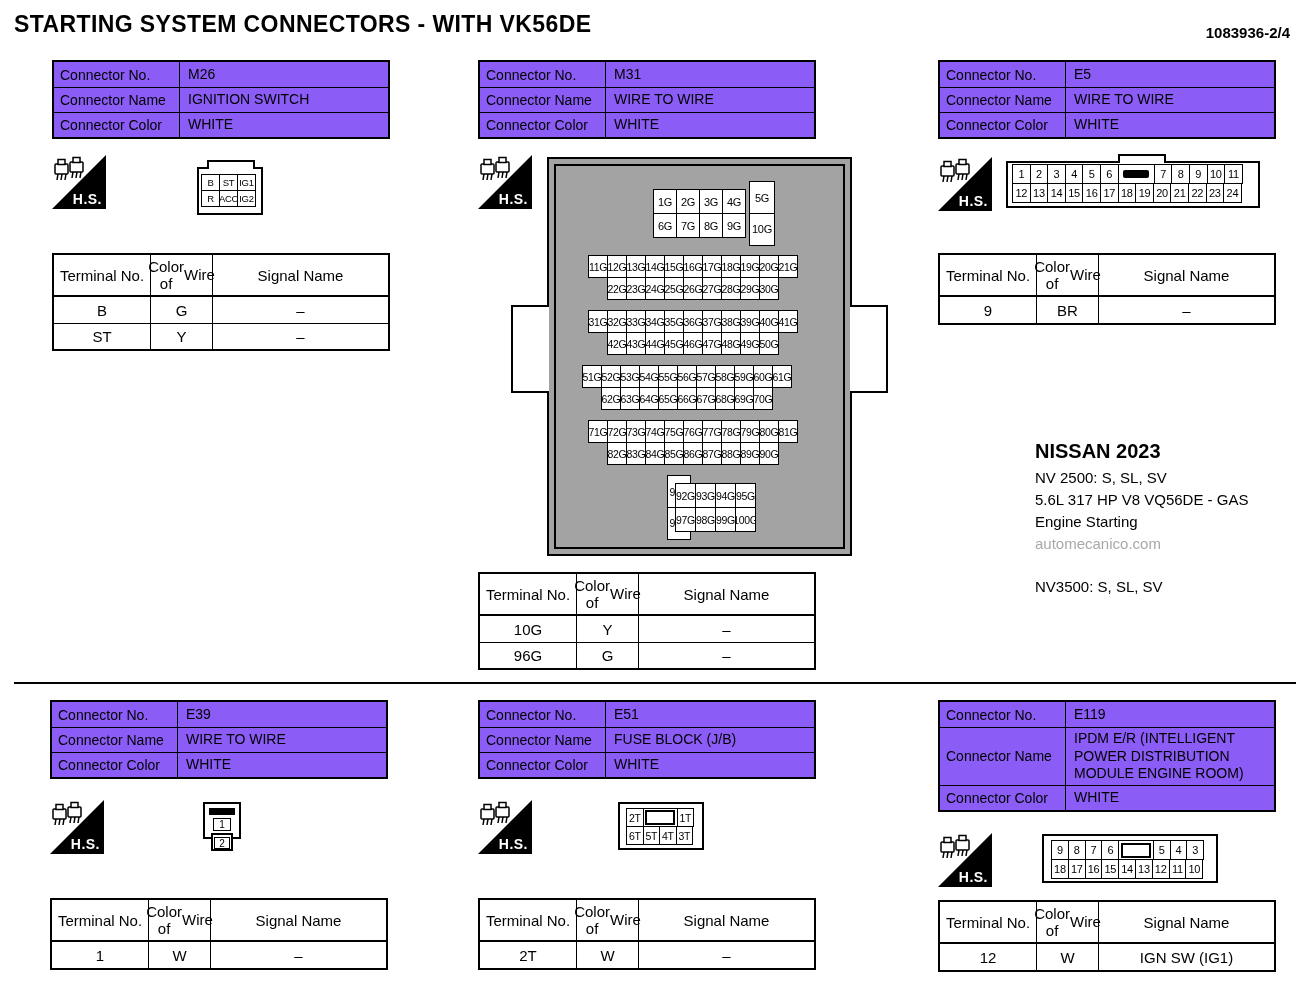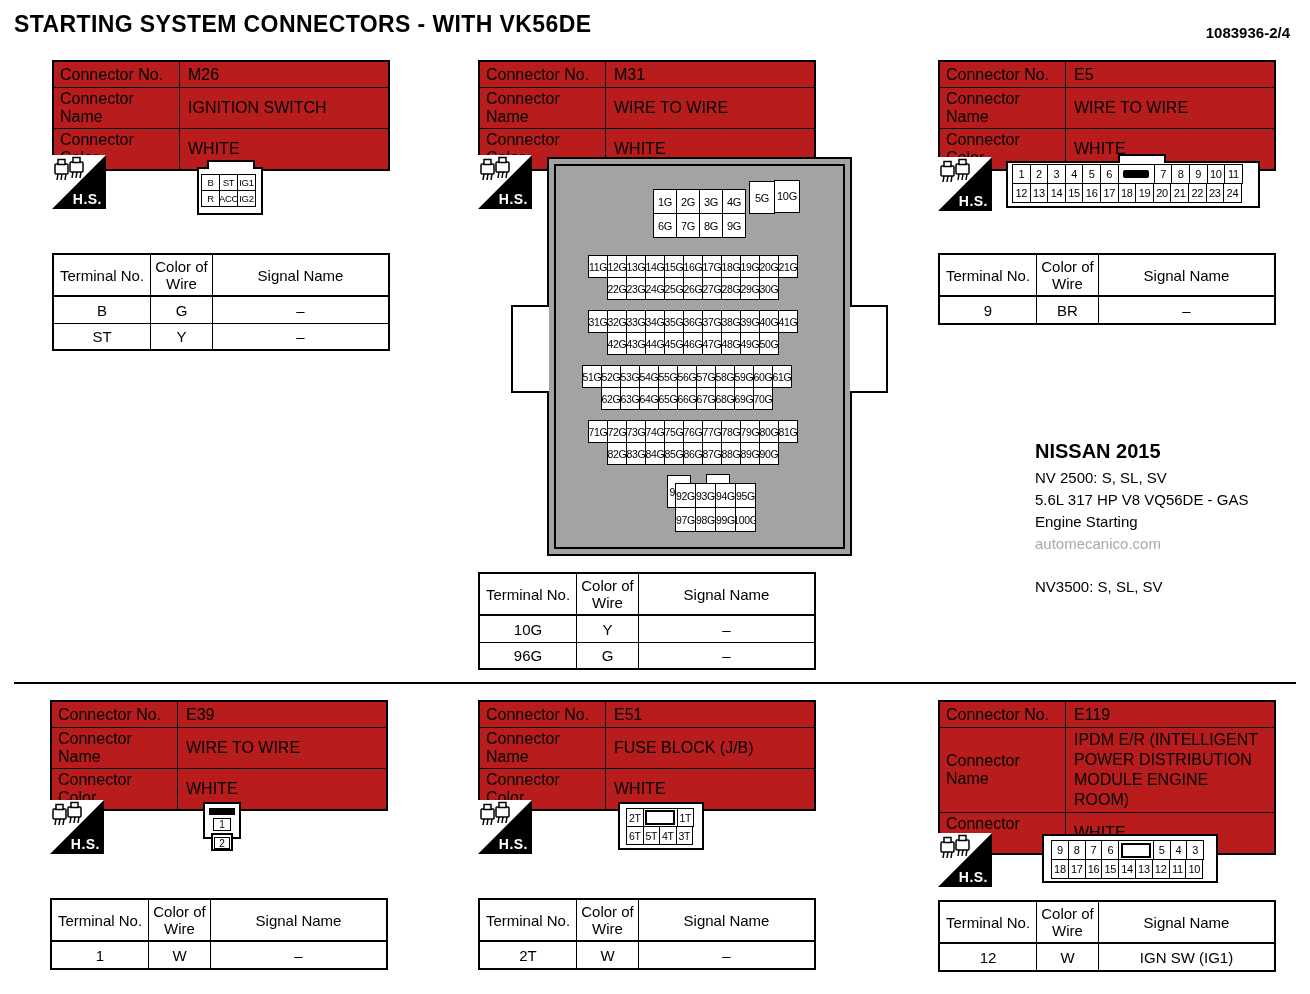--- a/index.html
+++ b/index.html
@@ -10,36 +10,36 @@
     font-family: "Liberation Sans", sans-serif;
     overflow: hidden;
   }
   .abs { position:absolute; }
 
   
   #title { left:14px; top:11px; font-size:23px; font-weight:700; letter-spacing:.4px; }
   #docnum { right:20px; top:24px; font-size:15px; font-weight:700; }
 
   
-  .ctable { width:338px; border:2px solid #000; background:#b91c1c; font-size:16px; }
+  .ctable { width:338px; border:2px solid #000; background:#8b5cf6; font-size:14px; }
   .crow { display:flex; min-height:25px; }
   .crow + .crow { border-top:1.5px solid #000; }
   .clabel { width:126px; border-right:1.5px solid #000; padding:2px 6px; display:flex; align-items:center; flex:none; }
   .cvalue { flex:1; padding:2px 8px; display:flex; align-items:center; line-height:1.25; }
 
   
   .ttable { width:338px; border:2px solid #000; background:#fff; font-size:15px; }
   .thead { display:flex; height:42px; border-bottom:2px solid #000; }
   .trow { display:flex; height:26px; }
   .trow + .trow { border-top:1.5px solid #000; }
   .th,.td { display:flex; align-items:center; justify-content:center; text-align:center; }
   .col1 { width:97px; border-right:1.5px solid #000; flex:none; }
   .col2 { width:62px; border-right:1.5px solid #000; flex:none; }
   .col3 { flex:1; }
-  .th.col2 { flex-direction:column; line-height:1.15; }
+  .th.col2 { flex-direction:row; line-height:1.15; }
 
   
   .hs { width:54px; height:54px; background:#fff; overflow:hidden; }
   .hs .tri { position:absolute; inset:0; background:#000; clip-path:polygon(100% 0,100% 100%,0 100%); }
   .hs svg { position:absolute; left:1px; top:1px; z-index:2; }
   .hs .hs-label { position:absolute; right:4px; bottom:2px; z-index:3; color:#fff; font-weight:700; font-size:14px; letter-spacing:.5px; }
 
   
   .pingrid { position:absolute; }
   .pin-row { display:flex; }
@@ -61,21 +61,21 @@
 
   
   .m31-housing { left:547px; top:157px; width:305px; height:399px; border:2px solid #000; background:#a3a3a3; }
   .m31-inner { position:absolute; inset:5px; border:2px solid #000; }
   .m31-tab { position:absolute; width:38px; height:88px; top:146px; background:#fff; border:2px solid #000; }
   .m31-tab.left { left:-38px; border-right:none; }
   .m31-tab.right { right:-38px; border-left:none; }
   .m31-top { left:104px; top:30px; --cw:24px; --ch:25px; --fs:11px; }
   .m31-band { --cw:20px; --ch:23px; --fs:10.5px; }
   .m31-bottom { left:126px; top:324px; --cw:21px; --ch:25px; --fs:10.5px; }
-  .tallcol { position:absolute; display:flex; flex-direction:row; }
+  .tallcol { position:absolute; display:flex; flex-direction:column; }
   .tallcol .pin-cell { border:1.5px solid #000; }
   .tallcol .pin-cell + .pin-cell { margin-top:-1.5px; }
   .m31-topcol { left:200px; top:22px; }
   .m31-topcol .pin-cell { width:26px; height:33px; font-size:11px; }
   .m31-botcol { left:102px; top:316px; }
   .m31-botcol .pin-cell { width:24px; height:33px; font-size:10.5px;margin-left:16px; }
 
   
   .e5-box { left:1006px; top:161px; width:254px; height:47px; border:2px solid #000; background:#fff; }
   .e5-bump { position:absolute; left:110px; top:-9px; width:48px; height:9px; border:2px solid #000; border-bottom:none; background:#fff; }
@@ -472,21 +472,21 @@
       <div class="th col3">Signal Name</div>
     </div>
     <div class="trow">
       <div class="td col1">9</div>
       <div class="td col2">BR</div>
       <div class="td col3">–</div>
     </div>
   </div>
 
   <div class="abs note">
-    <div class="n1">NISSAN 2015</div>
+    <div class="n1">NISSAN 2023</div>
     <div class="nl">NV 2500: S, SL, SV</div>
     <div class="nl">5.6L 317 HP V8  VQ56DE - GAS</div>
     <div class="nl">Engine Starting</div>
     <div class="nsite">automecanico.com</div>
     <div class="n6">NV3500: S, SL, SV</div>
   </div>
 
   <div class="abs divider"></div>
 
   <div class="abs ctable" style="left:50px; top:700px;">

